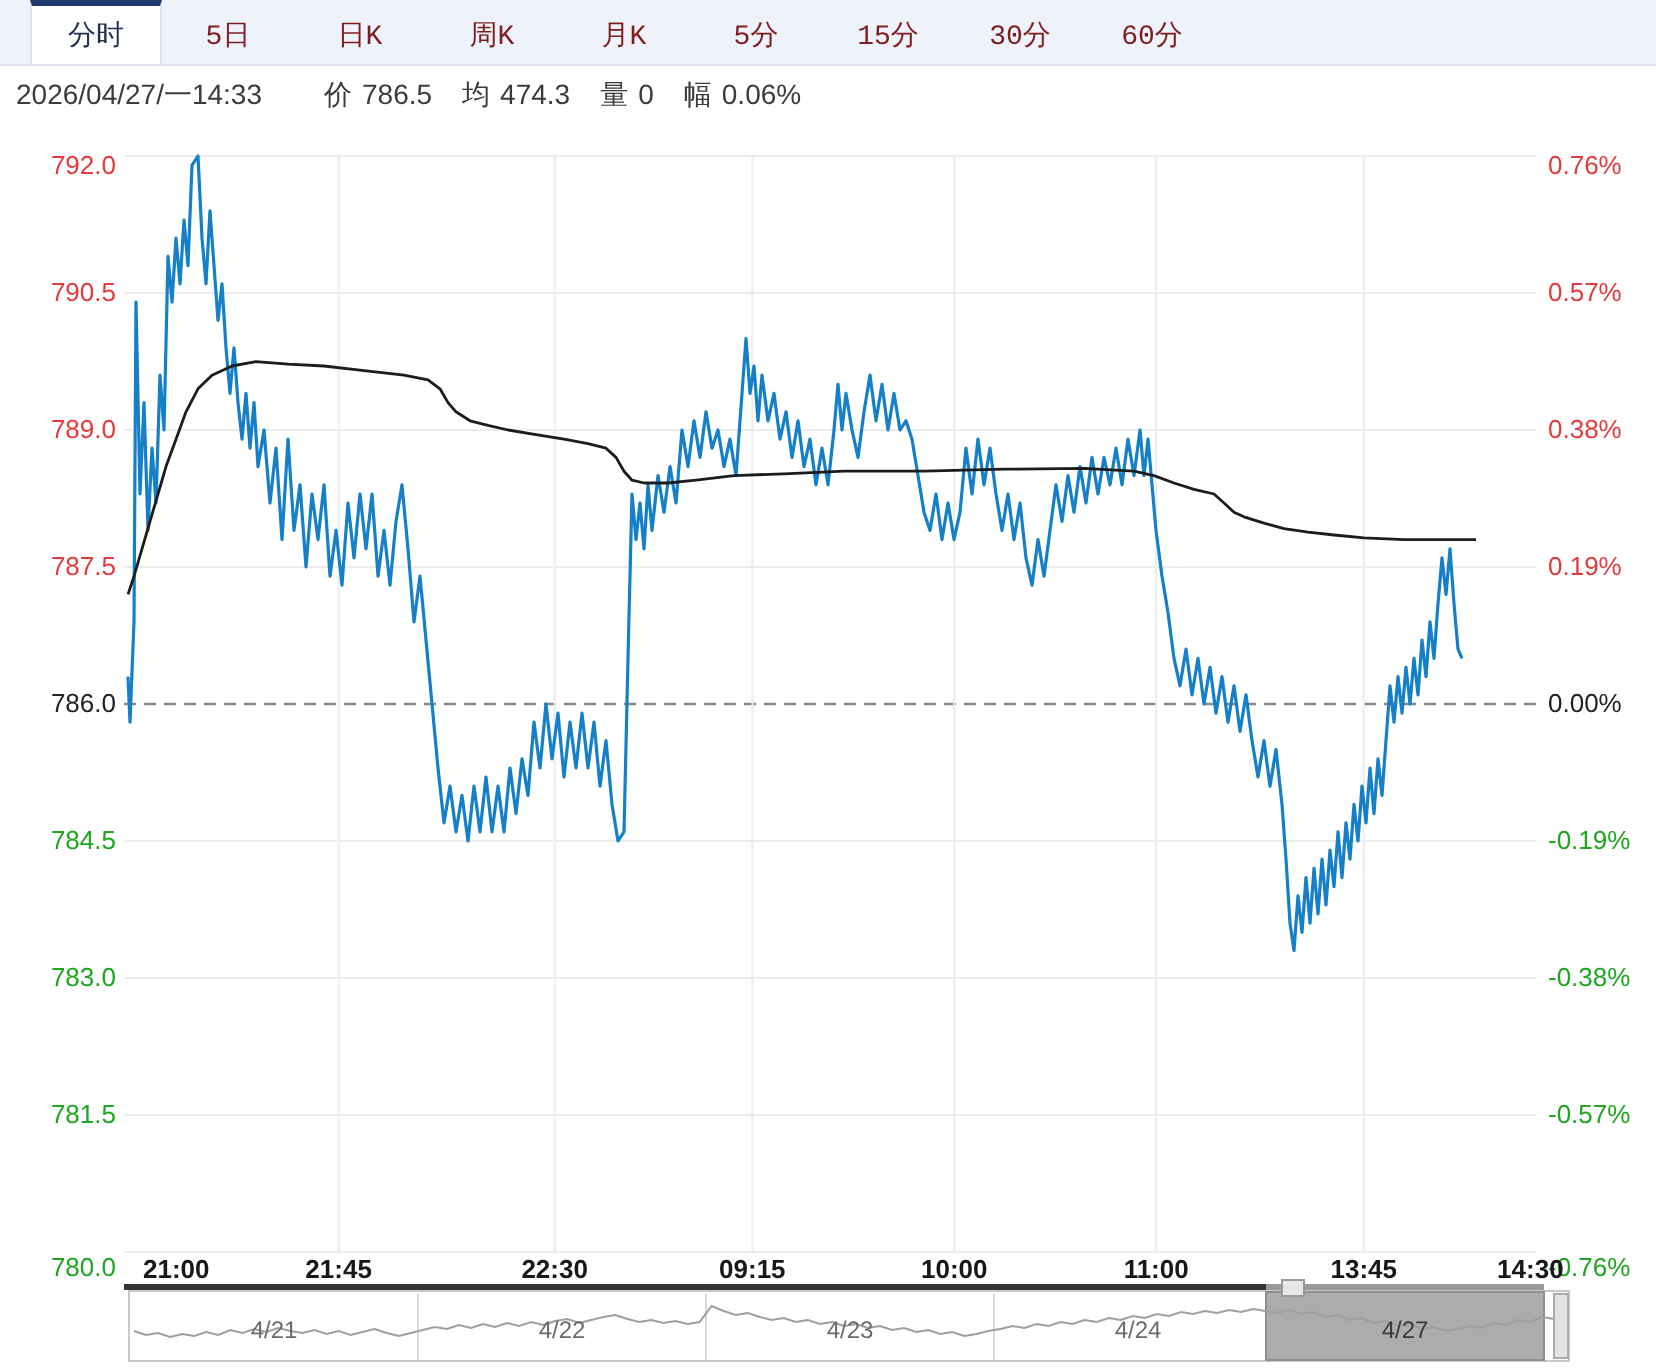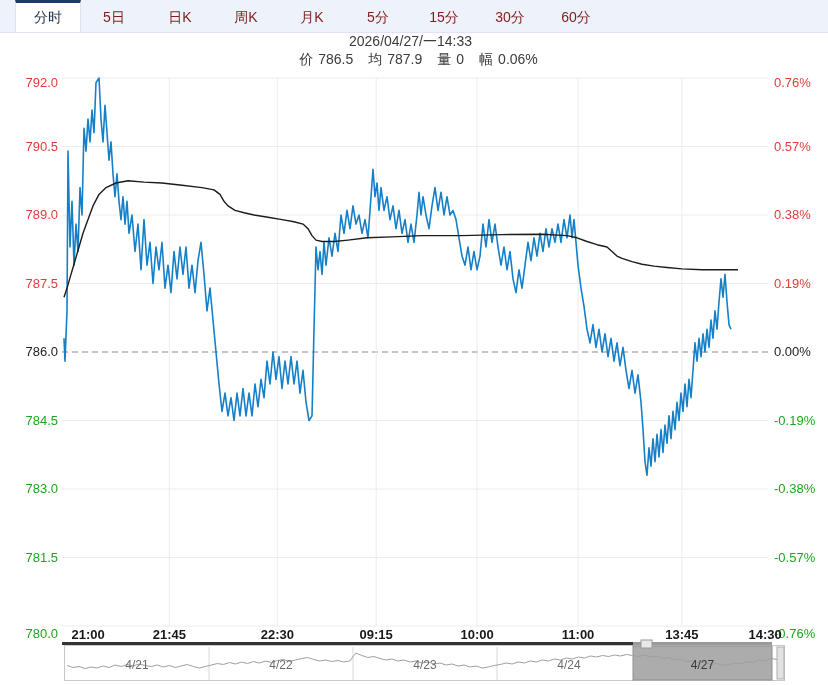--- a/index.html
+++ b/index.html
@@ -1,29 +1,29 @@
 <!DOCTYPE html>
 <html><head>
 <meta charset="utf-8">
 <style>
   html,body{margin:0;padding:0;background:#fff;}
   body{width:828px;height:685px;overflow:hidden;font-family:"Liberation Sans",sans-serif;}
   .app{position:relative;width:828px;height:685px;background:#fff;}
 
   
   .tabbar{position:absolute;left:0;top:0;width:828px;height:33px;background:#eef2fa;
-          border-bottom:1px solid #dfe4ee;box-sizing:border-box;display:flex;padding-left:15px;}
+          border-bottom:1px solid #dfe4ee;box-sizing:border-box;display:flex;padding-left:15px;font-family:Liberation Mono, monospace;}
   .tab{width:66px;display:flex;align-items:center;justify-content:center;font-size:14px;
        color:#7f1d1d;border-top:3px solid transparent;box-sizing:border-box;cursor:pointer;white-space:nowrap;}
   .tab.active{background:#fff;border-top-color:#1d3a6d;border-left:1px solid #dde2ec;
               border-right:1px solid #dde2ec;color:#22314f;}
 
   
   .statusline{position:absolute;left:0;top:33px;width:828px;height:29px;display:flex;
-              align-items:center;padding-left:8px;box-sizing:border-box;font-size:14px;color:#3b3b3b;flex-direction:column;}
+              align-items:center;padding-left:8px;box-sizing:border-box;font-size:14px;color:#3b3b3b;}
   .sl-item{margin-right:15px;white-space:nowrap;}
   .sl-item .lbl{margin-right:5px;}
 
   svg text{font-family:"Liberation Sans",sans-serif;}
   .axis-txt{font-size:13px;}
   .xaxis-txt{font-size:13px;font-weight:600;fill:#16181c;}
   .nav-txt{font-size:12px;fill:#6b6b6b;}
   .nav-txt.sel{fill:#3a3a3a;}
 </style>
 </head>
@@ -39,21 +39,21 @@
       <div class="tab">5分</div>
       <div class="tab">15分</div>
       <div class="tab">30分</div>
       <div class="tab">60分</div>
     </div>
 
   <div class="statusline">
     <span class="sl-item">2026/04/27/一14:33</span>
     <span id="status-fields" style="display:flex;margin-left:16px;">
         <span class="sl-item"><span class="lbl">价</span><span>786.5</span></span>
-        <span class="sl-item"><span class="lbl">均</span><span>787.9</span></span>
+        <span class="sl-item"><span class="lbl">均</span><span>474.3</span></span>
         <span class="sl-item"><span class="lbl">量</span><span>0</span></span>
         <span class="sl-item"><span class="lbl">幅</span><span>0.06%</span></span>
       </span>
   </div>
 
   <svg id="chart-svg" width="828" height="685" viewBox="0 0 828 685" style="position:absolute;left:0;top:0;">
       <line x1="62" y1="78" x2="768" y2="78" stroke="#ececec" stroke-width="1"></line>
       <text x="58" y="87" text-anchor="end" fill="#e23b3b" class="axis-txt">792.0</text>
       <text x="774" y="87" text-anchor="start" fill="#e23b3b" class="axis-txt">0.76%</text>
       <line x1="62" y1="146.5" x2="768" y2="146.5" stroke="#ececec" stroke-width="1"></line>

